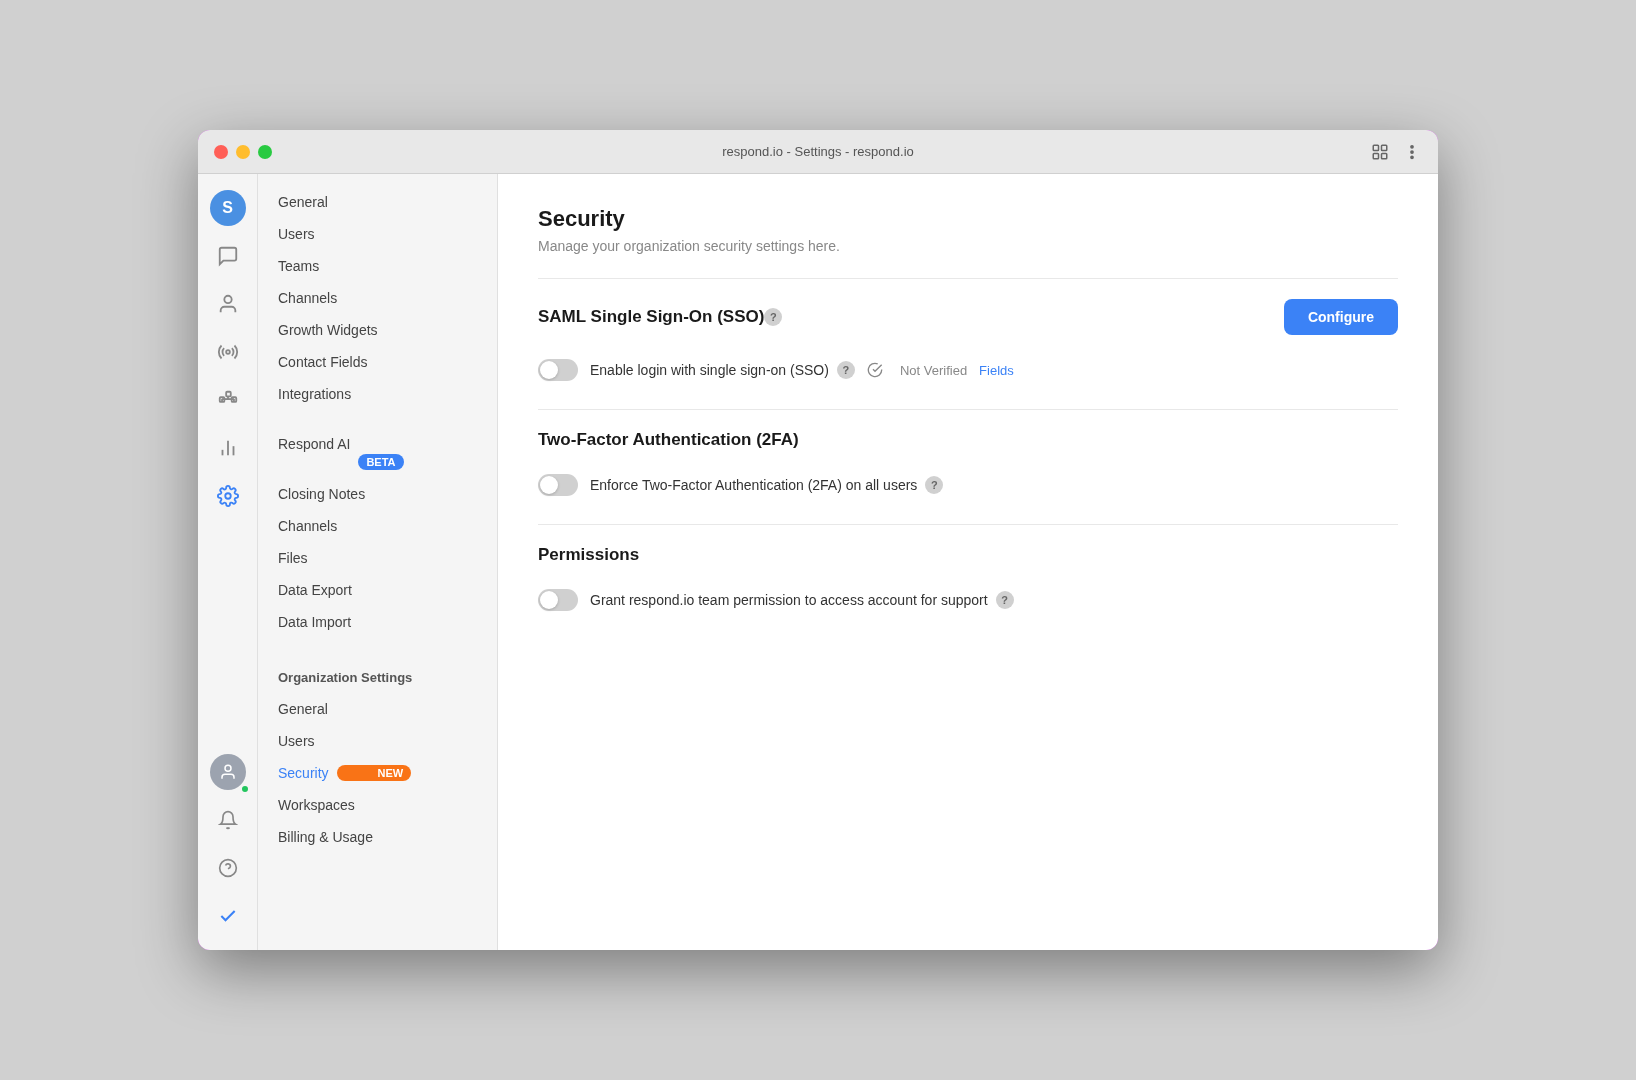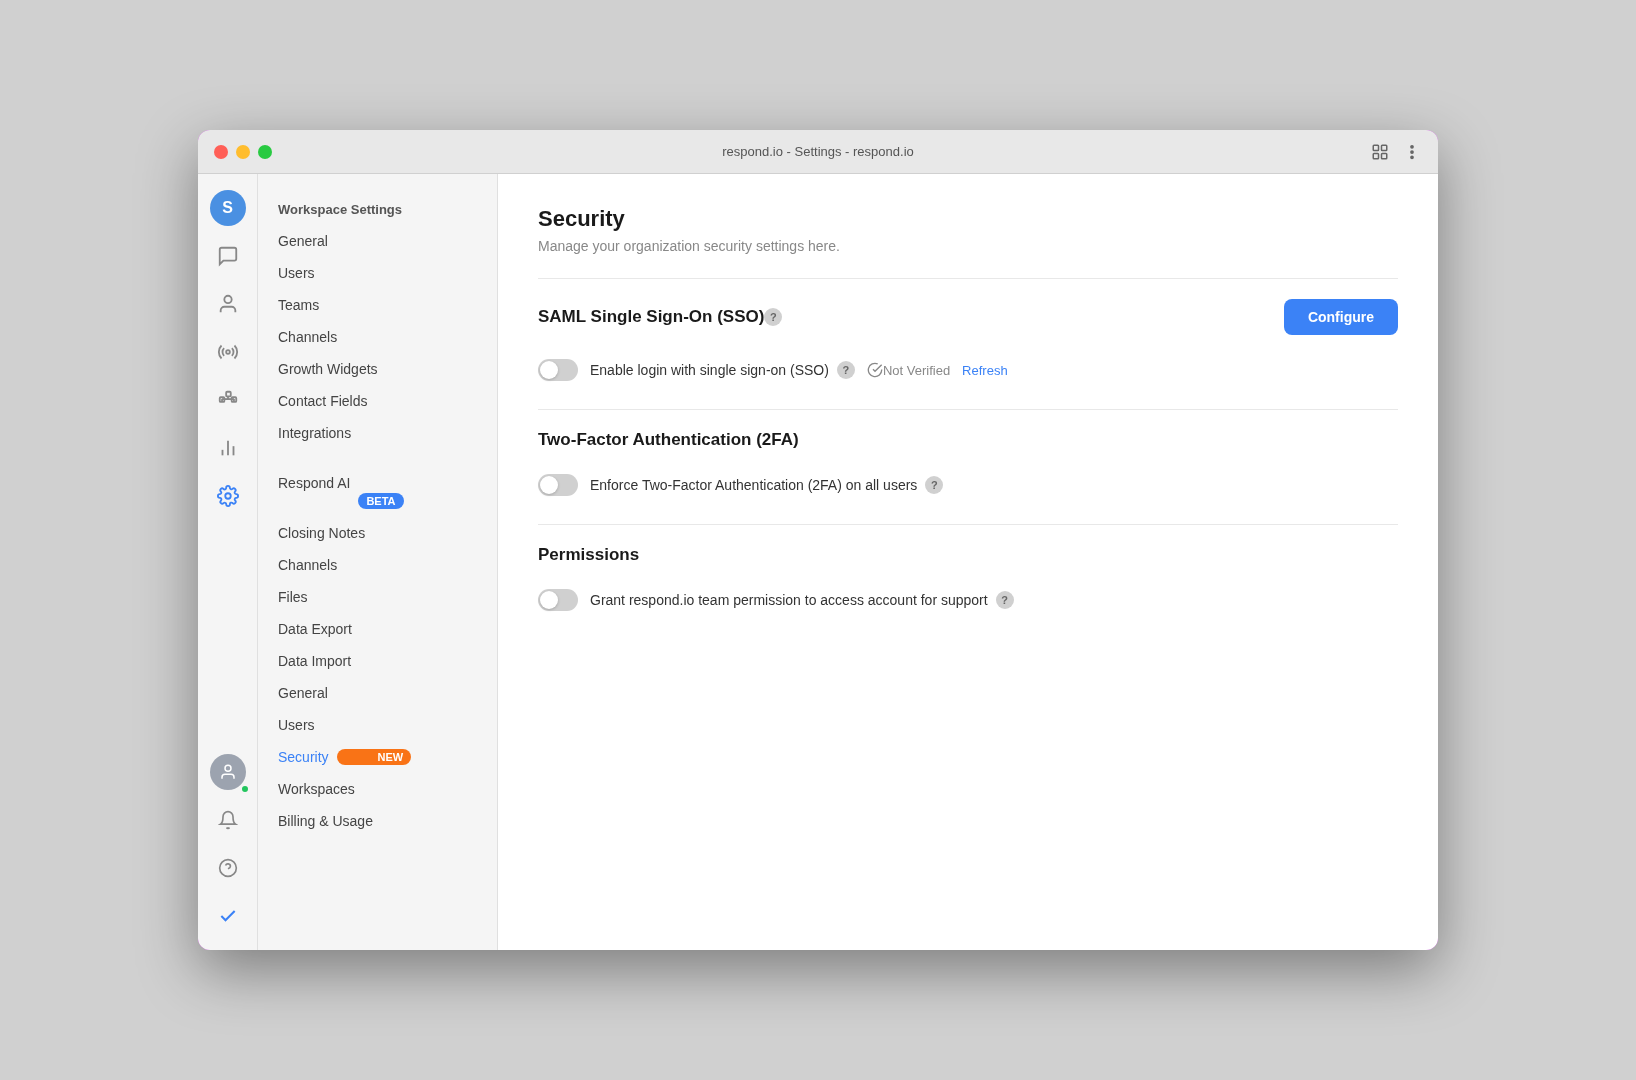--- a/index.html
+++ b/index.html
@@ -271,21 +271,21 @@
     .setting-label {
       font-size: 14px;
       color: #333;
       display: flex;
       align-items: center;
       gap: 8px;
     }
     .not-verified {
       display: flex;
       align-items: center;
-      gap: 0;
+      gap: 17px;
       color: #888;
       font-size: 13px;
     }
     .refresh-link {
       color: #3b82f6;
       font-size: 13px;
       font-weight: 500;
       cursor: pointer;
       text-decoration: none;
     }
@@ -394,21 +394,20 @@
         </div>
         <div class="icon-sidebar-item">
           <svg width="20" height="20" viewBox="0 0 24 24" fill="none" stroke="#3b82f6" stroke-width="2.5">
             <polyline points="20 6 9 17 4 12"></polyline>
           </svg>
         </div>
       </div>
     </div>
 
     <div class="nav-sidebar">
-      <div class="nav-section-title">Workspace Settings</div>
 
       <div class="nav-item">
         <span>General</span>
       </div>
       <div class="nav-item">
         <span>Users</span>
       </div>
       <div class="nav-item">
         <span>Teams</span>
       </div>
@@ -437,20 +436,21 @@
       <div class="nav-item">
         <span>Files</span>
       </div>
       <div class="nav-item">
         <span>Data Export</span>
       </div>
       <div class="nav-item">
         <span>Data Import</span>
       </div>
 
+      <div class="nav-section-title" style="margin-top:16px;">Organization Settings</div>
 
       <div class="nav-item">
         <span>General</span>
       </div>
       <div class="nav-item">
         <span>Users</span>
       </div>
       <div class="nav-item active">
         <span>Security</span>
         <span class="badge badge-new">NEW</span>
@@ -484,21 +484,21 @@
             <span>Enable login with single sign-on (SSO)</span>
             <div class="help-icon">?</div>
           </span>
           <div class="not-verified">
             <svg width="16" height="16" viewBox="0 0 24 24" fill="none" stroke="currentColor" stroke-width="2">
               <path d="M22 11.08V12a10 10 0 1 1-5.93-9.14"></path>
               <polyline points="22 4 12 14.01 9 11.01"></polyline>
             </svg>
             <span>Not Verified</span>
           </div>
-          <a class="refresh-link">Refresh</a>
+          <a class="refresh-link">Fields</a>
         </div>
       </div>
 
       <hr class="section-divider">
 
       <div>
         <div class="section-title-row">
           <div class="section-title">
             <span>Two-Factor Authentication (2FA)</span>
           </div>

